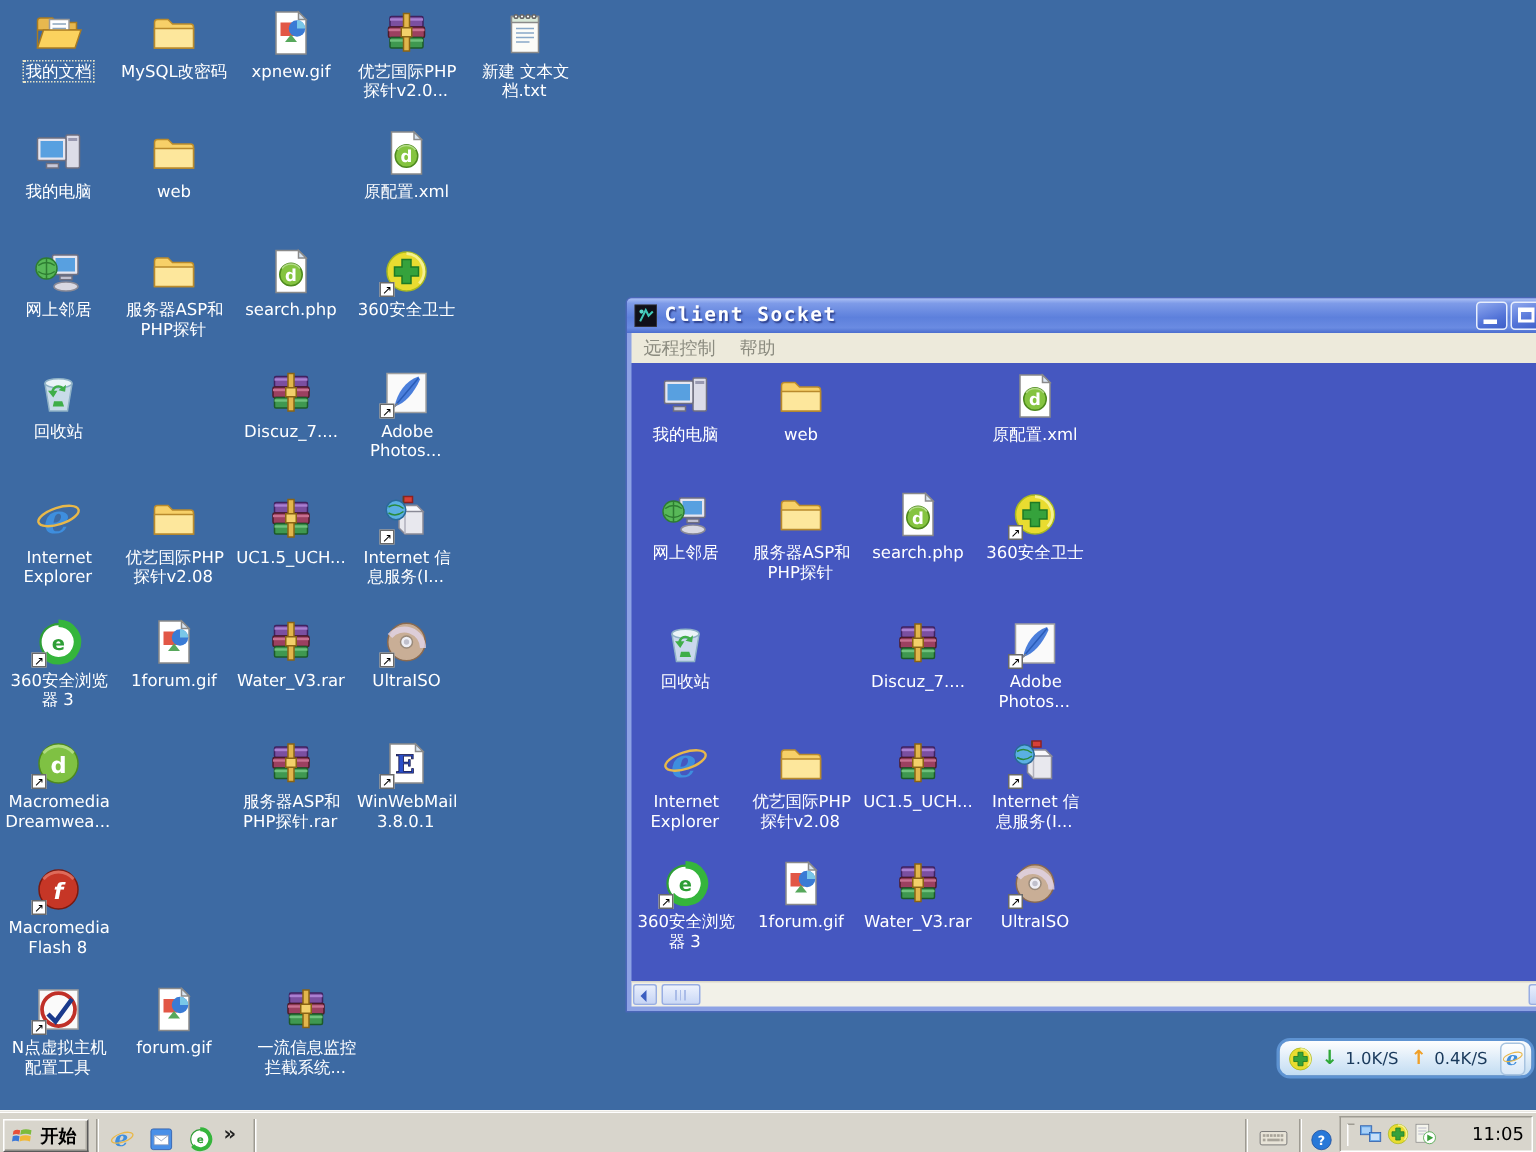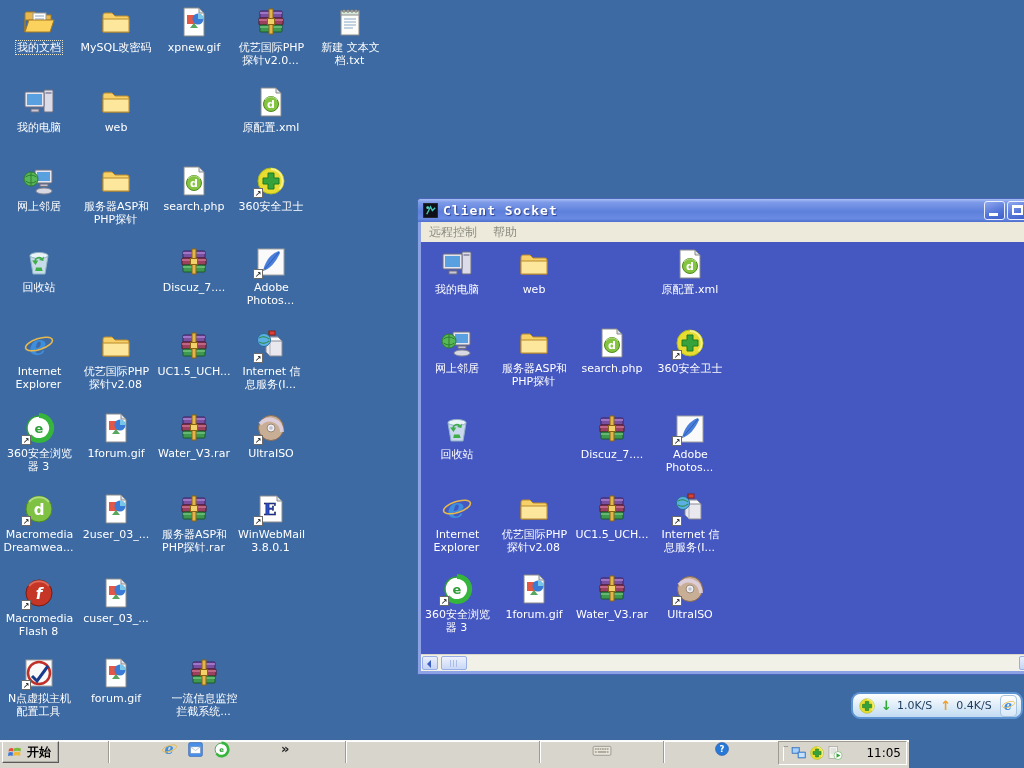--- a/index.html
+++ b/index.html
@@ -57,22 +57,22 @@
   .t-ico svg{width:18px;height:18px;display:block;}
   .arrow{font-weight:bold;font-size:13px;line-height:1;}
   .arrow.down{color:#2FA838;}
   .arrow.up{color:#F0A028;}
   .t-val{font-size:11px;color:#1A3A5C;margin-right:3px;}
   .t-ie{width:23px;height:20px;background:linear-gradient(180deg,#FFFFFF,#D8E8F8);
     border:1px solid #A8C4E0;border-radius:4px;display:flex;align-items:center;justify-content:center;margin-left:auto;}
   .t-ie svg{width:15px;height:15px;display:block;}
 
   
-  .taskbar{position:absolute;left:0;bottom:0;width:909px;height:28px;background:#D8D5CC;z-index:5;
-    border-top:1px solid #FAF9F6;box-shadow:inset 0 1px 0 #fff;display:flex;align-items:flex-start;box-sizing:border-box;gap:44px;}
+  .taskbar{position:absolute;left:0;bottom:0;width:1024px;height:28px;background:#D8D5CC;z-index:5;
+    border-top:1px solid #FAF9F6;box-shadow:inset 0 1px 0 #fff;display:flex;align-items:flex-end;box-sizing:border-box;}
   .start-btn{margin-left:2px;height:22px;display:flex;align-items:center;gap:4px;padding:0 7px 0 4px;
     font-size:12px;font-weight:bold;color:#000;background:#D8D5CC;border:1px solid;
     border-color:#FFFFFF #5A5A5A #5A5A5A #FFFFFF;box-shadow:inset -1px -1px 0 #B0ADA4;box-sizing:border-box;}
   .s-logo svg{width:16px;height:16px;display:block;}
   .tb-div{width:0;height:22px;border-left:1px solid #9E9B92;border-right:1px solid #fff;margin:0 5px;}
   .quicklaunch{display:flex;align-items:center;gap:9px;margin-left:2px;}
   .ql{width:17px;height:17px;}
   .ql svg{width:17px;height:17px;display:block;}
   .chevron{font-size:13px;font-weight:bold;color:#222;margin:0 7px 4px 7px;}
   .tb-spacer{flex:1;}
@@ -393,33 +393,20 @@
           <svg viewBox="0 0 32 32">
             <circle cx="16" cy="16" r="13" fill="#7FC143" stroke="#4E8A1E"></circle>
             <path d="M6 9 a13 13 0 0 1 20 0" stroke="#B8E088" fill="none" stroke-width="2" opacity=".85"></path>
             <text x="16" y="22" font-size="15" font-weight="bold" fill="#fff" text-anchor="middle">d</text>
           </svg>
           <span class="badge">↗</span>
         </div>
         <div class="icon-label"><span class="lbl">Macromedia
 Dreamwea...</span></div>
       </div>
-      <div class="icon-cell" style="left: 78px; top: 493px;">
-        <div class="icon-glyph">
-          <svg viewBox="0 0 32 32">
-            <path d="M6 2 h15 l5 5 v23 H6 z" fill="#fff" stroke="#8A8A8A"></path>
-            <path d="M21 2 l5 5 h-5 z" fill="#D8E4F0" stroke="#8A8A8A"></path>
-            <rect x="9" y="9" width="9" height="9" fill="#E25746"></rect>
-            <circle cx="20" cy="13" r="5.5" fill="#3A7BD5"></circle>
-            <path d="M20 13 V7.5 A5.5 5.5 0 0 1 25.5 13 z" fill="#79C7E8"></path>
-            <path d="M12 22 l4-5 4 5 z" fill="#57A85C"></path>
-          </svg>
-        </div>
-        <div class="icon-label"><span class="lbl">2user_03_...</span></div>
-      </div>
       <div class="icon-cell" style="left: 156px; top: 493px;">
         <div class="icon-glyph">
           <svg viewBox="0 0 32 32">
             <rect x="5" y="5" width="22" height="7" rx="1" fill="#7B4FA0" stroke="#3F2260"></rect>
             <rect x="5" y="6.2" width="22" height="1.6" fill="#A97FD0"></rect>
             <rect x="4" y="12" width="24" height="7" rx="1" fill="#9C4060" stroke="#4E1A28"></rect>
             <rect x="4" y="13.2" width="24" height="1.6" fill="#C87090"></rect>
             <rect x="5" y="19" width="22" height="7" rx="1" fill="#3F9850" stroke="#1C5A28"></rect>
             <rect x="5" y="20.2" width="22" height="1.6" fill="#6FC07C"></rect>
             <rect x="14" y="3" width="4" height="25" fill="#E2B64C" stroke="#8A6414"></rect>
@@ -445,33 +432,20 @@
         <div class="icon-glyph">
           <svg viewBox="0 0 32 32">
             <circle cx="16" cy="16" r="13" fill="#C63626" stroke="#7A1A10"></circle>
             <path d="M6 9 a13 13 0 0 1 20 0" stroke="#E88070" fill="none" stroke-width="2" opacity=".7"></path>
             <text x="16" y="22" font-size="15" font-weight="bold" font-style="italic" fill="#fff" text-anchor="middle">f</text>
           </svg>
           <span class="badge">↗</span>
         </div>
         <div class="icon-label"><span class="lbl">Macromedia
 Flash 8</span></div>
-      </div>
-      <div class="icon-cell" style="left: 78px; top: 577px;">
-        <div class="icon-glyph">
-          <svg viewBox="0 0 32 32">
-            <path d="M6 2 h15 l5 5 v23 H6 z" fill="#fff" stroke="#8A8A8A"></path>
-            <path d="M21 2 l5 5 h-5 z" fill="#D8E4F0" stroke="#8A8A8A"></path>
-            <rect x="9" y="9" width="9" height="9" fill="#E25746"></rect>
-            <circle cx="20" cy="13" r="5.5" fill="#3A7BD5"></circle>
-            <path d="M20 13 V7.5 A5.5 5.5 0 0 1 25.5 13 z" fill="#79C7E8"></path>
-            <path d="M12 22 l4-5 4 5 z" fill="#57A85C"></path>
-          </svg>
-        </div>
-        <div class="icon-label"><span class="lbl">cuser_03_...</span></div>
       </div>
       <div class="icon-cell" style="left: 1px; top: 657px;">
         <div class="icon-glyph">
           <svg viewBox="0 0 32 32">
             <rect x="3" y="3" width="26" height="26" fill="#FAFAFA" stroke="#A0A0A0"></rect>
             <circle cx="16" cy="16" r="11" fill="none" stroke="#C03028" stroke-width="2.5"></circle>
             <path d="M9 19 L14 24 L25 9" fill="none" stroke="#1A3A8C" stroke-width="3"></path>
           </svg>
           <span class="badge">↗</span>
         </div>

